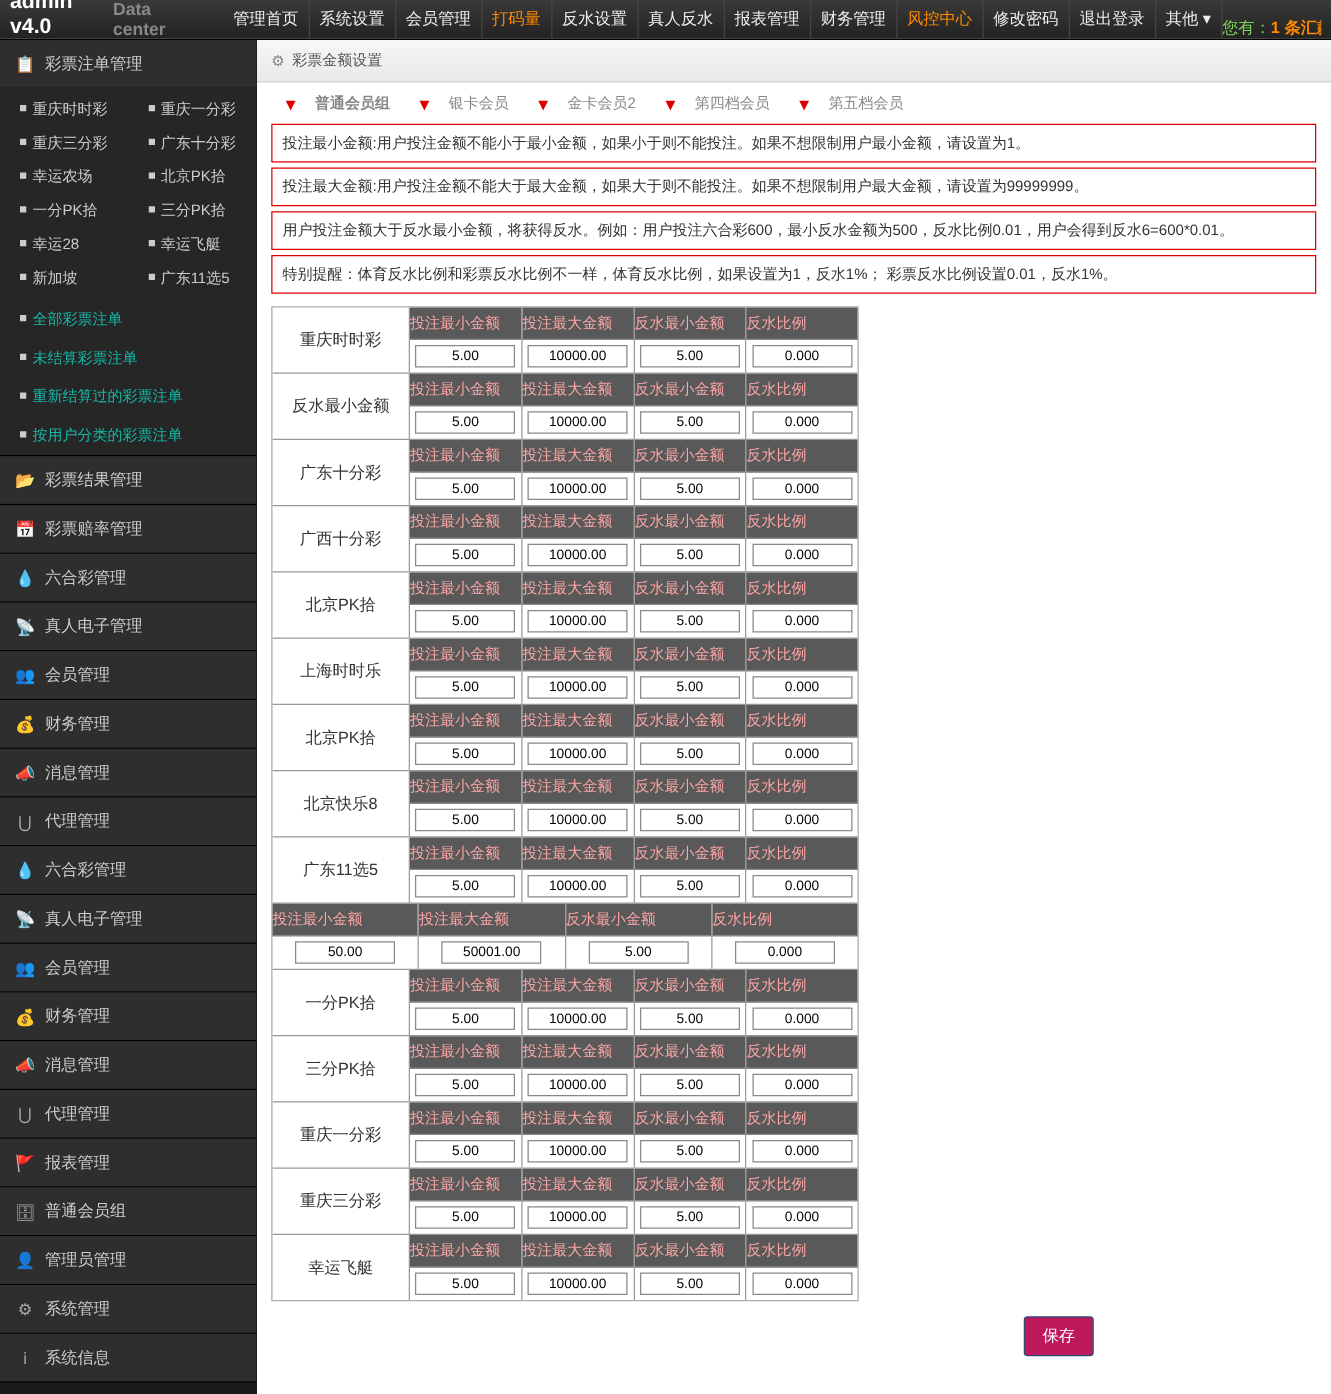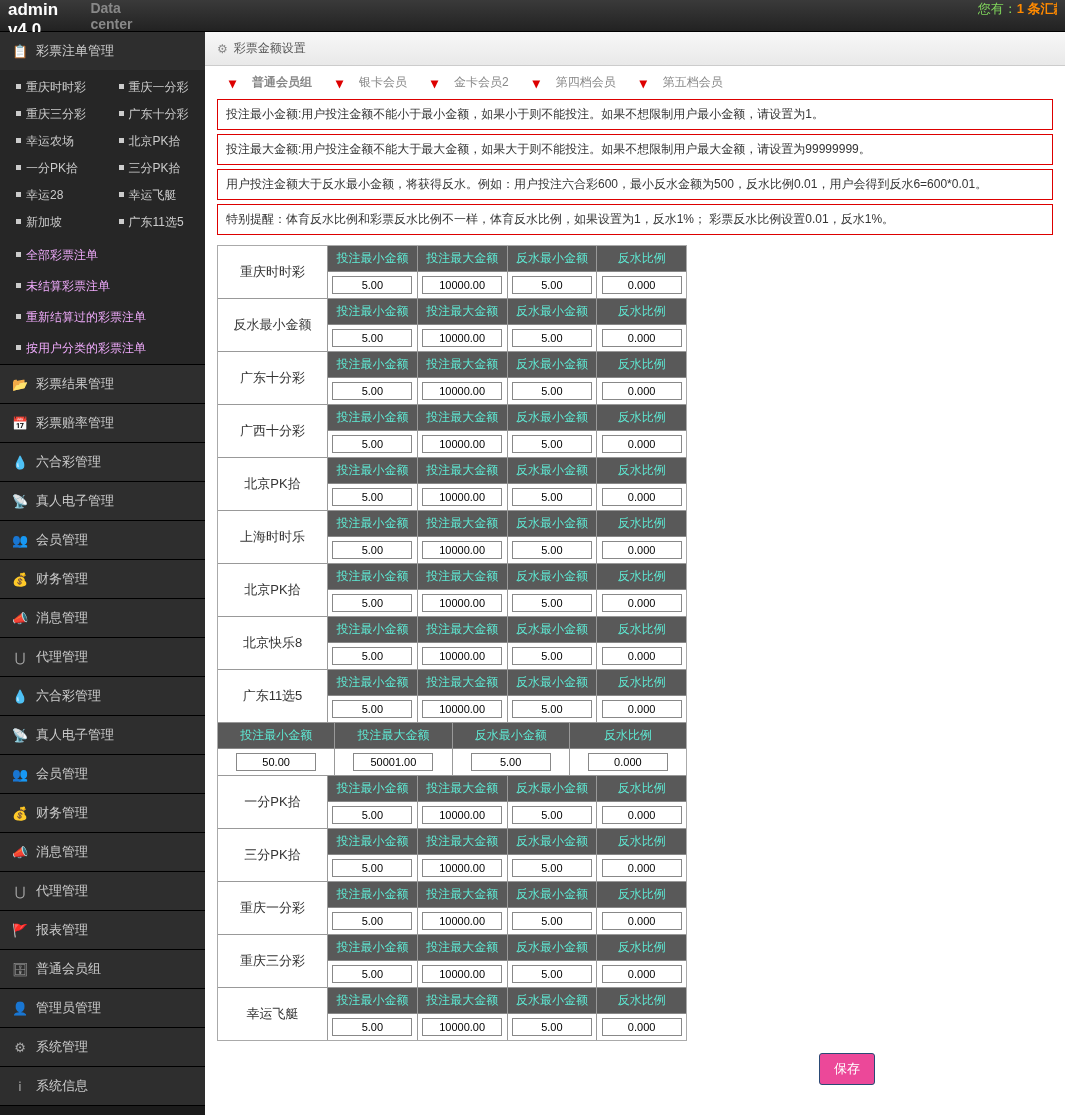--- a/index.html
+++ b/index.html
@@ -10,60 +10,60 @@
   --side-border:#333;
   --text-dim:#bfbfbf;
   --active:#ff8a00;
   --main-bg:#f0f0f0;
   --card-head:#595959;
   --red:#d00;
 }
 *{box-sizing:border-box;}
 body{margin:0;font-family:"Microsoft YaHei",Arial,sans-serif;font-size:12px;color:#333;}
 .root{display:flex;flex-direction:column;width:1065px;height:1115px;overflow:hidden;}
-.topbar{height:32px;background:linear-gradient(#3a3a3a,#222);display:flex;align-items:flex-start;color:#ddd;padding:0 8px;font-size:13px;border-bottom:1px solid #000;}
+.topbar{height:32px;background:linear-gradient(#3a3a3a,#222);display:flex;align-items:flex-end;color:#ddd;padding:0 8px;font-size:13px;border-bottom:1px solid #000;}
 .brand{font-size:17px;font-weight:bold;color:#fff;margin-right:4px;}
 .brand-sub{color:#888;font-size:14px;margin-right:20px;font-weight:bold;}
 .topnav{display:flex;gap:0;}
 .topnav a{color:#eee;padding:0 8px;line-height:32px;border-right:1px solid #444;cursor:pointer;font-size:13px;white-space:nowrap;margin-top:36px;}
 .topnav a.sel{color:var(--active);}
 .topnote{color:#7fd35b;margin-left:auto;white-space:nowrap;overflow:hidden;}
 .topnote b{color:var(--active);}
 .shell{flex:1;display:flex;min-height:0;}
 .sidebar{width:205px;background:var(--side-bg);color:#ccc;overflow:auto;display:flex;flex-direction:column;}
 .group{border-bottom:1px solid #000;}
 .g-head{background:var(--side-row-light);padding:10px 12px;font-size:13px;display:flex;align-items:center;gap:8px;cursor:pointer;}
 .g-head .icon{width:16px;text-align:center;color:#aaa;}
 .sub-cols{display:flex;flex-wrap:wrap;background:var(--side-row);padding:4px 0;}
 .sub-cols a{width:50%;padding:5px 0 5px 26px;position:relative;color:#ccc;cursor:pointer;font-size:12px;}
 .sub-cols a::before{content:"";position:absolute;left:16px;top:10px;width:5px;height:5px;background:#ccc;}
-.sub-one a{display:block;padding:7px 0 7px 26px;position:relative;color:#f0abfc;background:var(--side-row);cursor:pointer;font-family:Liberation Mono, monospace;}
+.sub-one a{display:block;padding:7px 0 7px 26px;position:relative;color:#14b8a6;background:var(--side-row);cursor:pointer;font-family:Liberation Mono, monospace;}
 .sub-one a::before{content:"";position:absolute;left:16px;top:12px;width:5px;height:5px;background:#ccc;}
 .version{margin-top:auto;padding:18px 14px;color:#aaa;}
 .version::before{content:"";display:inline-block;width:5px;height:5px;background:#ccc;margin-right:6px;vertical-align:2px;}
 .main{flex:1;background:#fff;display:flex;flex-direction:column;min-width:0;}
 .pg-title{background:linear-gradient(#f7f7f7,#e9e9e9);border-bottom:1px solid #ccc;padding:8px 12px;color:#555;display:flex;align-items:center;gap:6px;}
 .pg-title .gear{color:#888;}
 .tier-tabs{display:flex;gap:0;padding:8px 12px 4px;}
 .tier-tabs span{color:#888;padding:0 6px;display:flex;align-items:center;gap:4px;}
 .tier-tabs span:first-child{color:var(--red);font-weight:bold;}
 .tier-tabs .chev{color:#bbb;font-size:14px;}
 .notice{border:1px solid var(--red);margin:4px 12px;padding:6px 8px;background:#fff;color:#333;font-size:12px;}
 .table{margin:6px 12px 8px;border:1px solid #aaa;border-collapse:separate;border-spacing:0;width:calc(100% - 390px);max-width:660px;}
 .row{display:flex;border-bottom:1px solid #999;}
 .row:last-child{border-bottom:none;}
 .row .name{width:110px;border-right:1px solid #999;display:flex;align-items:center;justify-content:center;font-size:13px;}
 .cells{flex:1;display:flex;}
 .cell{flex:1;border-right:1px solid #999;border-top:none;}
 .cell:last-child{border-right:none;}
-.cell .ch{background:var(--card-head);color:#5eead4;text-align:center;padding:4px 0;font-size:12px;border-bottom:1px solid #888;}
+.cell .ch{background:var(--card-head);color:#fca5a5;padding:4px 0;font-size:12px;border-bottom:1px solid #888;}
 .cell .cv{padding:4px 0;display:flex;justify-content:center;}
 .cell .cv input{width:80px;height:18px;font-size:11px;text-align:center;border:1px solid #888;background:#fff;}
 .savebar{display:flex;justify-content:flex-end;padding:4px 190px 0 0;}
-.savebtn{background:#ec4899;color:#fff;border:1px solid #2a4a75;border-radius:3px;padding:6px 14px;font-size:13px;cursor:pointer;}
+.savebtn{background:#be185d;color:#fff;border:1px solid #2a4a75;border-radius:3px;padding:6px 14px;font-size:13px;cursor:pointer;}
 </style>
 </head>
 <body>
 
 <div class="root">
 
   <div class="topbar">
     <span class="brand">admin v4.0</span>
     <span class="brand-sub">Data center</span>
     <div class="topnav" id="topnav">

